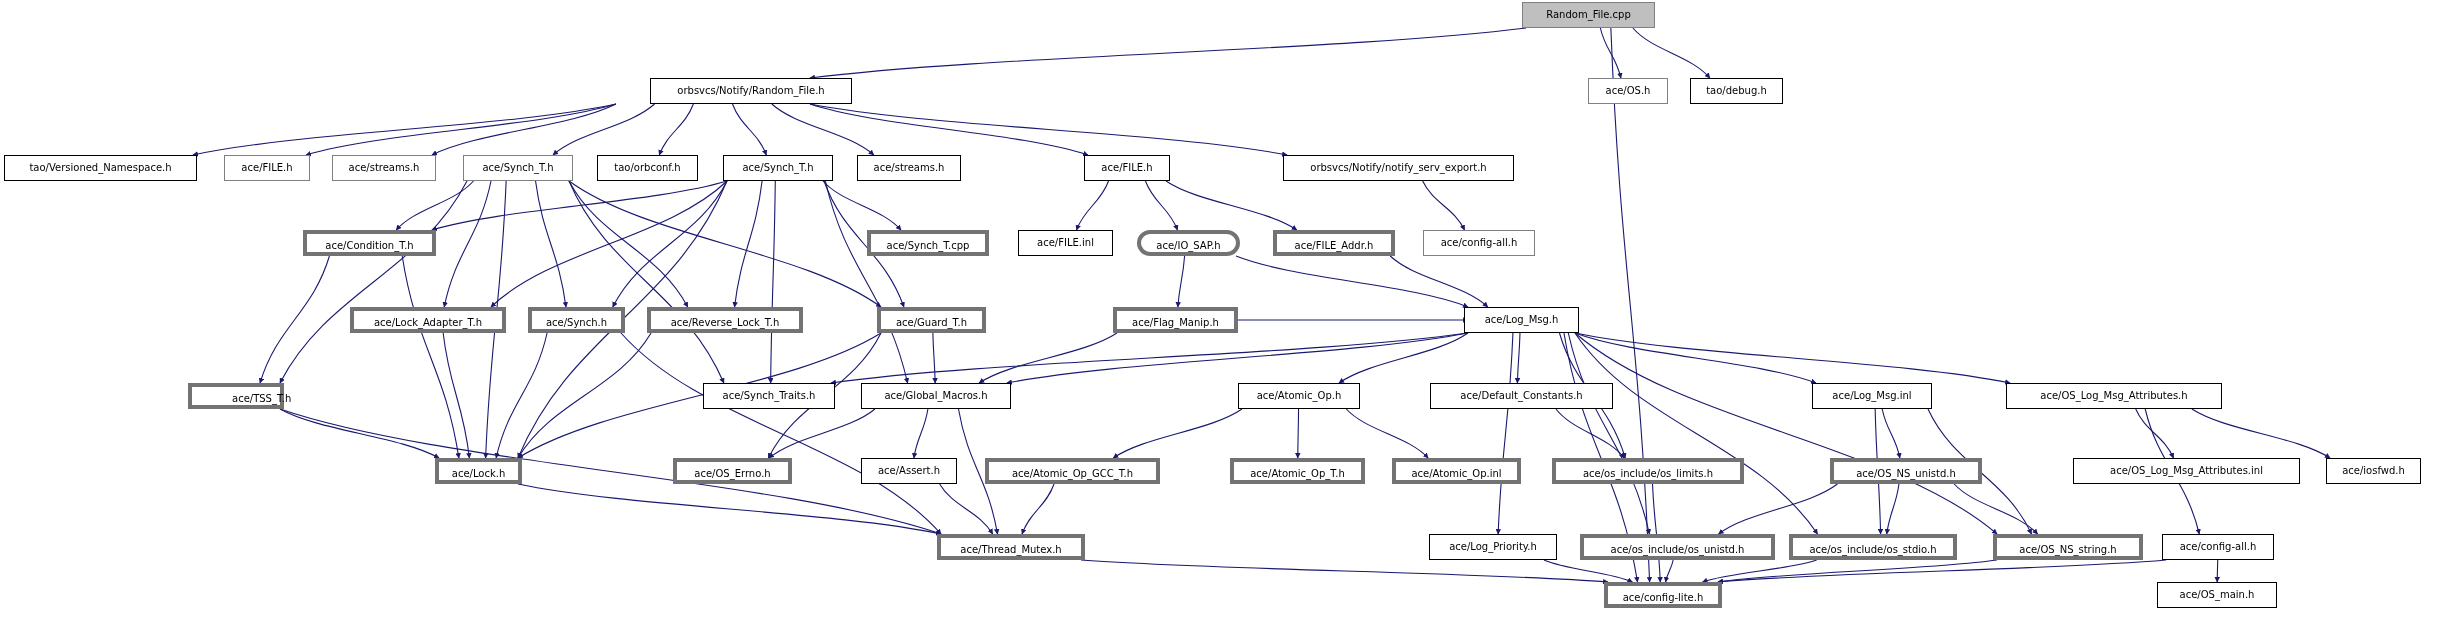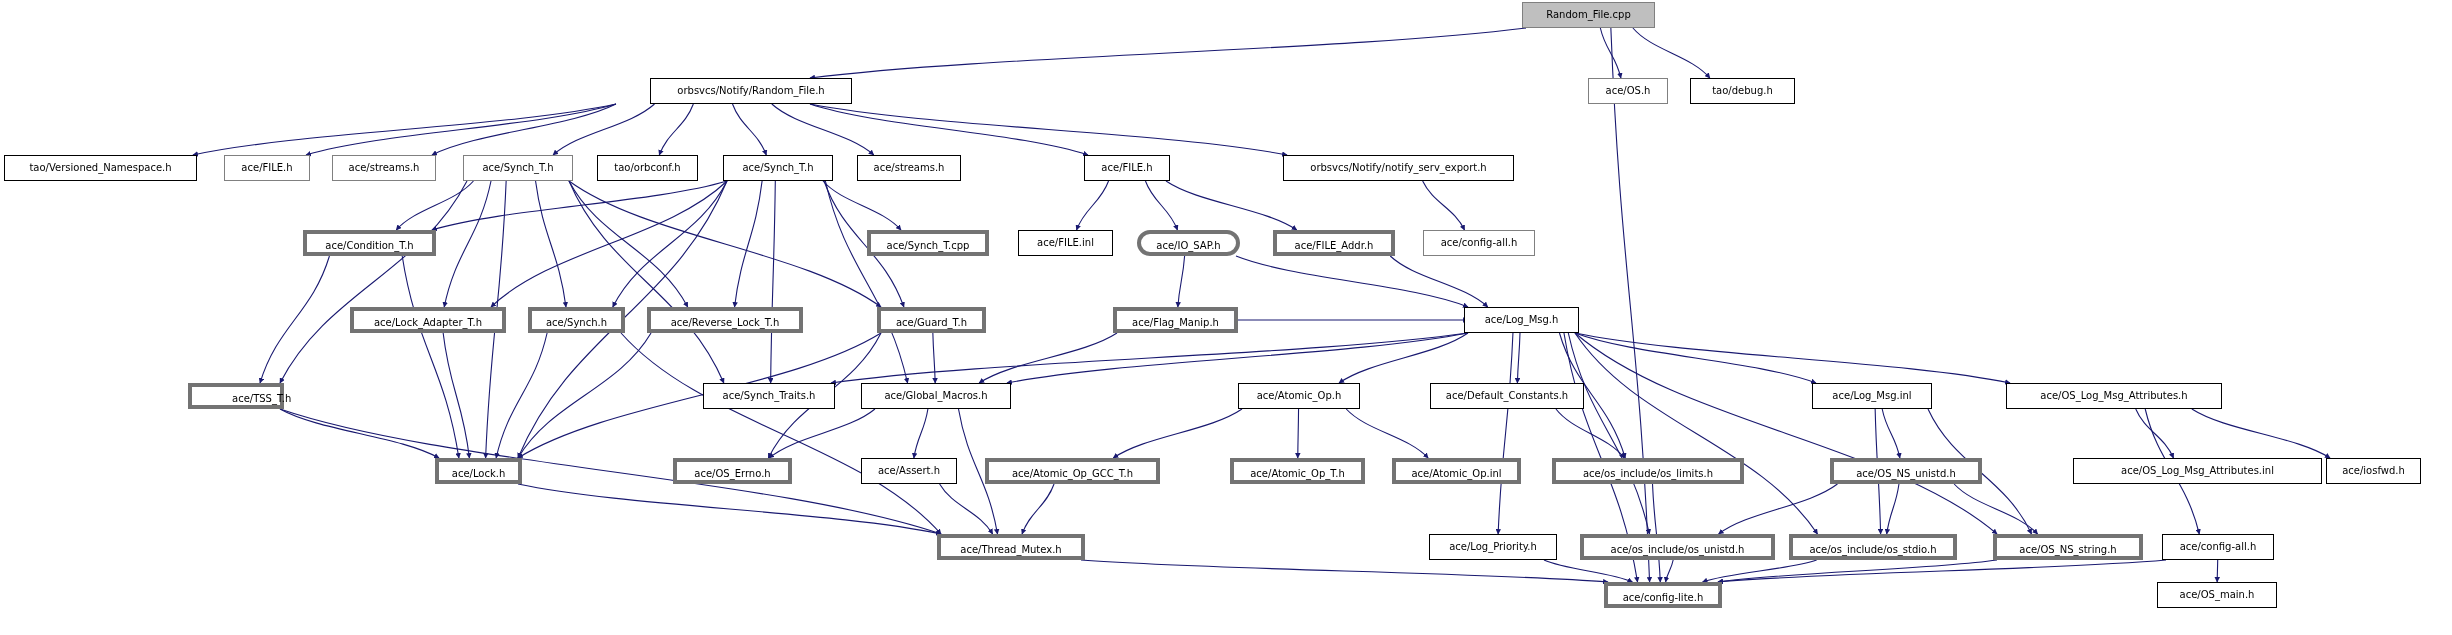--- a/index.html
+++ b/index.html
@@ -112,21 +112,21 @@
         <path d="M 1816.65 560 C 1788.115 569.9, 1731.045 572.1, 1702.51 582" fill="none" stroke="#191970" stroke-width="1.1" marker-end="url(#arrow)"></path>
         <path d="M 1997 560 C 1927.25 569.9, 1787.75 572.1, 1718 582" fill="none" stroke="#191970" stroke-width="1.1" marker-end="url(#arrow)"></path>
         <path d="M 2166 560 C 2054 569.9, 1830 572.1, 1718 582" fill="none" stroke="#191970" stroke-width="1.1" marker-end="url(#arrow)"></path>
         <path d="M 2217.7 560 C 2217.5699999999997 569.9, 2217.3099999999995 572.1, 2217.18 582" fill="none" stroke="#191970" stroke-width="1.1" marker-end="url(#arrow)"></path>
       </g>
   </svg>
   <div id="nodes">
       <div class="node root" style="left: 1522px; top: 2px; width: 133px;"><span>Random_File.cpp</span></div>
       <div class="node black" style="left: 612px; top: 78px; width: 202px; margin-left: 38px;"><span>orbsvcs/Notify/Random_File.h</span></div>
       <div class="node " style="left: 1588px; top: 78px; width: 80px;"><span>ace/OS.h</span></div>
-      <div class="node black" style="left: 1690px; top: 78px; width: 105px;"><span>tao/debug.h</span></div>
+      <div class="node black" style="left: 1690px; top: 78px; width: 93px;"><span>tao/debug.h</span></div>
       <div class="node black" style="left: 4px; top: 155px; width: 193px;"><span>tao/Versioned_Namespace.h</span></div>
       <div class="node " style="left: 224px; top: 155px; width: 86px;"><span>ace/FILE.h</span></div>
       <div class="node " style="left: 332px; top: 155px; width: 104px;"><span>ace/streams.h</span></div>
       <div class="node " style="left: 463px; top: 155px; width: 110px;"><span>ace/Synch_T.h</span></div>
       <div class="node black" style="left: 597px; top: 155px; width: 101px;"><span>tao/orbconf.h</span></div>
       <div class="node black" style="left: 723px; top: 155px; width: 110px;"><span>ace/Synch_T.h</span></div>
       <div class="node black" style="left: 857px; top: 155px; width: 104px;"><span>ace/streams.h</span></div>
       <div class="node black" style="left: 1084px; top: 155px; width: 86px;"><span>ace/FILE.h</span></div>
       <div class="node black" style="left: 1283px; top: 155px; width: 231px;"><span>orbsvcs/Notify/notify_serv_export.h</span></div>
       <div class="node red" style="left: 303px; top: 230px; width: 133px;"><span>ace/Condition_T.h</span></div>
@@ -138,32 +138,32 @@
       <div class="node red" style="left: 350px; top: 307px; width: 156px;"><span>ace/Lock_Adapter_T.h</span></div>
       <div class="node red" style="left: 528px; top: 307px; width: 97px;"><span>ace/Synch.h</span></div>
       <div class="node red" style="left: 647px; top: 307px; width: 156px;"><span>ace/Reverse_Lock_T.h</span></div>
       <div class="node red" style="left: 877px; top: 307px; width: 109px;"><span>ace/Guard_T.h</span></div>
       <div class="node red" style="left: 1113px; top: 307px; width: 125px;"><span>ace/Flag_Manip.h</span></div>
       <div class="node black" style="left: 1464px; top: 307px; width: 115px;"><span>ace/Log_Msg.h</span></div>
       <div class="node red" style="left: 188px; top: 383px; width: 96px; padding-left: 40px;"><span>ace/TSS_T.h</span></div>
       <div class="node black" style="left: 703px; top: 383px; width: 132px;"><span>ace/Synch_Traits.h</span></div>
       <div class="node black" style="left: 861px; top: 383px; width: 150px;"><span>ace/Global_Macros.h</span></div>
       <div class="node black" style="left: 1238px; top: 383px; width: 122px;"><span>ace/Atomic_Op.h</span></div>
-      <div class="node black" style="left: 1430px; top: 383px; width: 154px;"><span>ace/Default_Constants.h</span></div>
+      <div class="node black" style="left: 1430px; top: 383px; width: 183px;"><span>ace/Default_Constants.h</span></div>
       <div class="node black" style="left: 1812px; top: 383px; width: 120px;"><span>ace/Log_Msg.inl</span></div>
       <div class="node black" style="left: 2006px; top: 383px; width: 216px;"><span>ace/OS_Log_Msg_Attributes.h</span></div>
       <div class="node red" style="left: 435px; top: 458px; width: 87px;"><span>ace/Lock.h</span></div>
       <div class="node red" style="left: 673px; top: 458px; width: 119px;"><span>ace/OS_Errno.h</span></div>
       <div class="node black" style="left: 861px; top: 458px; width: 96px;"><span>ace/Assert.h</span></div>
       <div class="node red" style="left: 985px; top: 458px; width: 175px;"><span>ace/Atomic_Op_GCC_T.h</span></div>
       <div class="node red" style="left: 1230px; top: 458px; width: 135px;"><span>ace/Atomic_Op_T.h</span></div>
       <div class="node red" style="left: 1392px; top: 458px; width: 129px;"><span>ace/Atomic_Op.inl</span></div>
       <div class="node red" style="left: 1552px; top: 458px; width: 192px;"><span>ace/os_include/os_limits.h</span></div>
       <div class="node red" style="left: 1830px; top: 458px; width: 152px;"><span>ace/OS_NS_unistd.h</span></div>
-      <div class="node black" style="left: 2073px; top: 458px; width: 249px;"><span>ace/OS_Log_Msg_Attributes.inl</span></div>
+      <div class="node black" style="left: 2073px; top: 458px; width: 227px;"><span>ace/OS_Log_Msg_Attributes.inl</span></div>
       <div class="node black" style="left: 2326px; top: 458px; width: 95px;"><span>ace/iosfwd.h</span></div>
       <div class="node red" style="left: 937px; top: 534px; width: 148px;"><span>ace/Thread_Mutex.h</span></div>
       <div class="node black" style="left: 1429px; top: 534px; width: 128px;"><span>ace/Log_Priority.h</span></div>
       <div class="node red" style="left: 1580px; top: 534px; width: 195px;"><span>ace/os_include/os_unistd.h</span></div>
       <div class="node red" style="left: 1789px; top: 534px; width: 168px;"><span>ace/os_include/os_stdio.h</span></div>
       <div class="node red" style="left: 1993px; top: 534px; width: 150px;"><span>ace/OS_NS_string.h</span></div>
       <div class="node black" style="left: 2162px; top: 534px; width: 112px;"><span>ace/config-all.h</span></div>
       <div class="node red" style="left: 1604px; top: 582px; width: 118px;"><span>ace/config-lite.h</span></div>
       <div class="node black" style="left: 2157px; top: 582px; width: 120px;"><span>ace/OS_main.h</span></div>
     </div>

